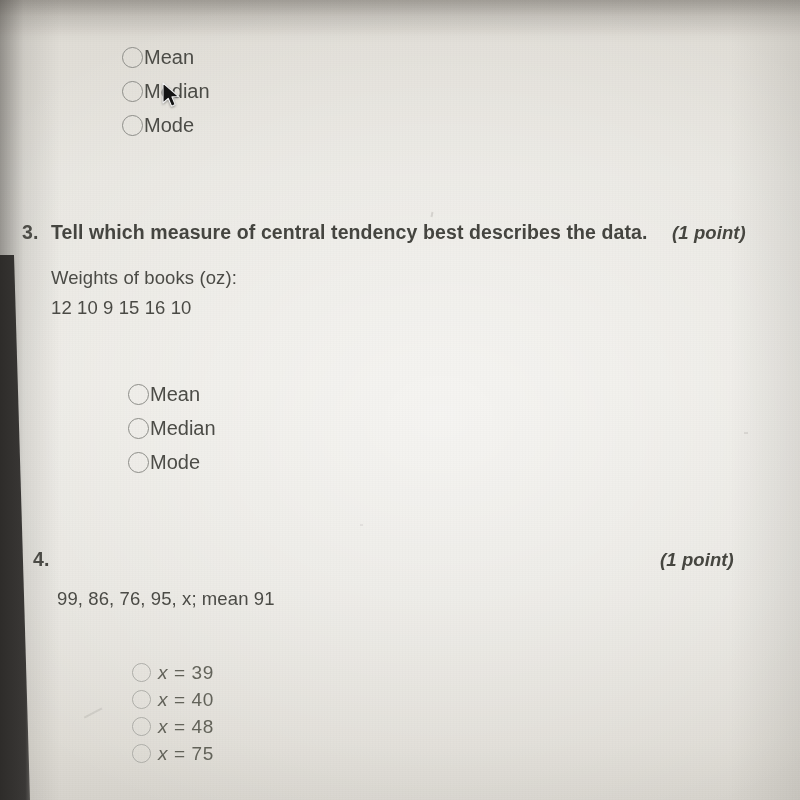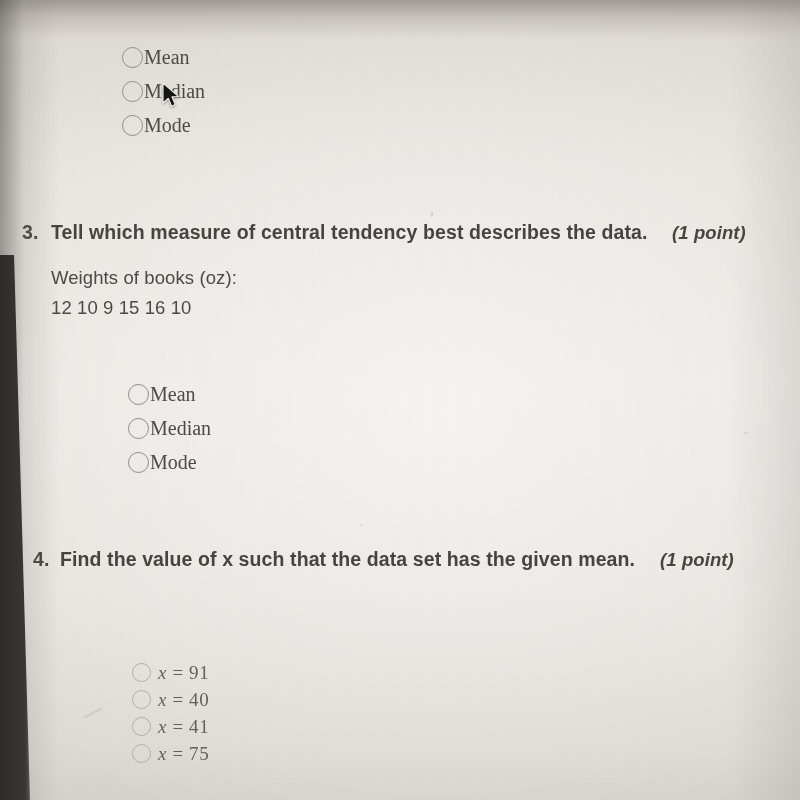--- a/index.html
+++ b/index.html
@@ -97,21 +97,21 @@
     font-size: 18.5px;
     color: #45453f;
   }
   .data-line {
     font-size: 18.5px;
     font-weight: 400;
     color: #4a4a45;
   }
 
   
-  .opt-group { position: absolute; font-family: Liberation Serif, serif; }
+  .opt-group { position: absolute; }
   .opt {
     position: relative;
     display: flex;
     align-items: center;
     height: 34px;
     cursor: pointer;
   }
   .radio {
     width: 19px;
     height: 19px;
@@ -211,40 +211,40 @@
     </div>
 
     <div class="opt">
       <span class="radio"></span>
       <span class="opt-label">Mode</span>
     </div>
   </div>
 
   <div class="q-num ink" style="left:33px; top:548px;">4.</div>
 
-  <div class="q-line ink" style="left:60px; top:548px;">Find the value of x such that the data set has the given mean.</div>
 
   <div class="points ink" style="left:660px; top:549px;">(1 point)</div>
 
+  <div class="data-line ink" style="left:57px; top:588px;">99, 86, 76, 95, x; mean 91</div>
 
   <div class="opt-group faded" style="left:132px; top:659px;">
 
     <div class="opt">
       <span class="radio"></span>
-      <span class="opt-label"><span class="var">x</span> <span>= 91</span></span>
+      <span class="opt-label"><span class="var">x</span> <span>= 39</span></span>
     </div>
 
     <div class="opt">
       <span class="radio"></span>
       <span class="opt-label"><span class="var">x</span> <span>= 40</span></span>
     </div>
 
     <div class="opt">
       <span class="radio"></span>
-      <span class="opt-label"><span class="var">x</span> <span>= 41</span></span>
+      <span class="opt-label"><span class="var">x</span> <span>= 48</span></span>
     </div>
 
     <div class="opt">
       <span class="radio"></span>
       <span class="opt-label"><span class="var">x</span> <span>= 75</span></span>
     </div>
   </div>
 
   <div class="speck" style="left:431px; top:212px; width:2px; height:5px; transform:rotate(12deg); opacity:.55;"></div>
   <div class="speck" style="left:744px; top:432px; width:4px; height:2px; opacity:.4;"></div>

